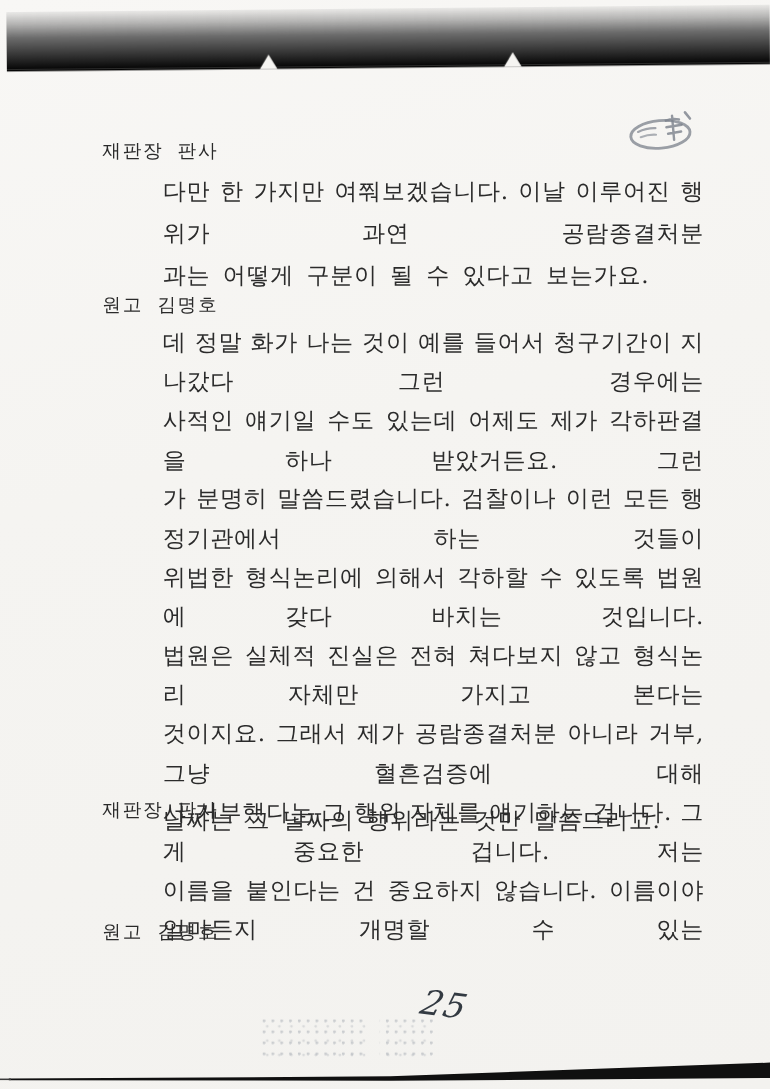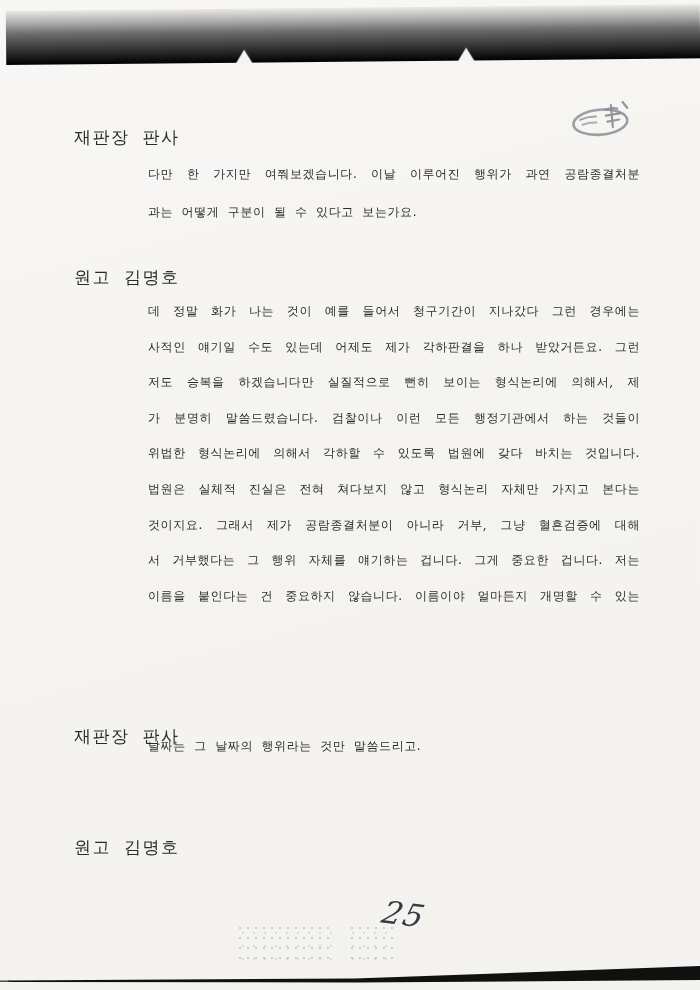--- a/index.html
+++ b/index.html
@@ -30,27 +30,27 @@
     border-left:8px solid transparent;
     border-right:8px solid transparent;
     border-bottom:13px solid #f5f4f1;
   }
   .notch.n1{left:230px;}
   .notch.n2{left:452px;}
   
   .stamp{position:absolute;left:568px;top:96px;width:68px;height:44px;transform:rotate(-5deg);opacity:.8;}
   
   .speaker{
-    position:absolute;left:74px;
+    position:absolute;left:93px;
     font-size:17px;letter-spacing:1.5px;word-spacing:6px;
     color:#2a2a2a;white-space:nowrap;
   }
   .lines{
     position:absolute;left:148px;width:492px;
-    font-size:12px;letter-spacing:.6px;color:#2b2b2b;
+    font-size:21px;letter-spacing:.6px;color:#2b2b2b;
   }
   .lines .line{
     display:block;width:100%;
     text-align:justify;text-align-last:justify;
     white-space:normal;
   }
   .lines .line--last{
     text-align:right;text-align-last:left;word-spacing:4px;
   }
   #sec0-lines{top:155px;line-height:38px;}
@@ -104,25 +104,24 @@
   <div class="speaker" id="sec0-speaker">재판장 판사</div>
   <div class="lines" id="sec0-lines">
     <span class="line">다만 한 가지만 여쭤보겠습니다. 이날 이루어진 행위가 과연 공람종결처분</span>
     <span class="line line--last">과는 어떻게 구분이 될 수 있다고 보는가요.</span>
   </div>
 
   <div class="speaker" id="sec1-speaker">원고 김명호</div>
   <div class="lines" id="sec1-lines">
     <span class="line">데 정말 화가 나는 것이 예를 들어서 청구기간이 지나갔다 그런 경우에는</span>
     <span class="line">사적인 얘기일 수도 있는데 어제도 제가 각하판결을 하나 받았거든요. 그런</span>
-    <span class="line">저도 승복을 하겠습니다만 실질적으로 뻔히 보이는 형식논리에 의해서, 제</span>
     <span class="line">가 분명히 말씀드렸습니다. 검찰이나 이런 모든 행정기관에서 하는 것들이</span>
     <span class="line">위법한 형식논리에 의해서 각하할 수 있도록 법원에 갖다 바치는 것입니다.</span>
     <span class="line">법원은 실체적 진실은 전혀 쳐다보지 않고 형식논리 자체만 가지고 본다는</span>
-    <span class="line">것이지요. 그래서 제가 공람종결처분이 아니라 거부, 그냥 혈흔검증에 대해</span>
+    <span class="line">것이지요. 그래서 제가 공람종결처분 아니라 거부, 그냥 혈흔검증에 대해</span>
     <span class="line">서 거부했다는 그 행위 자체를 얘기하는 겁니다. 그게 중요한 겁니다. 저는</span>
     <span class="line">이름을 붙인다는 건 중요하지 않습니다. 이름이야 얼마든지 개명할 수 있는</span>
 
   </div>
 
   <div class="speaker" id="sec2-speaker">재판장 판사</div>
   <div class="lines" id="sec2-lines">
     <span class="line line--last">날짜는 그 날짜의 행위라는 것만 말씀드리고.</span>
   </div>
 

